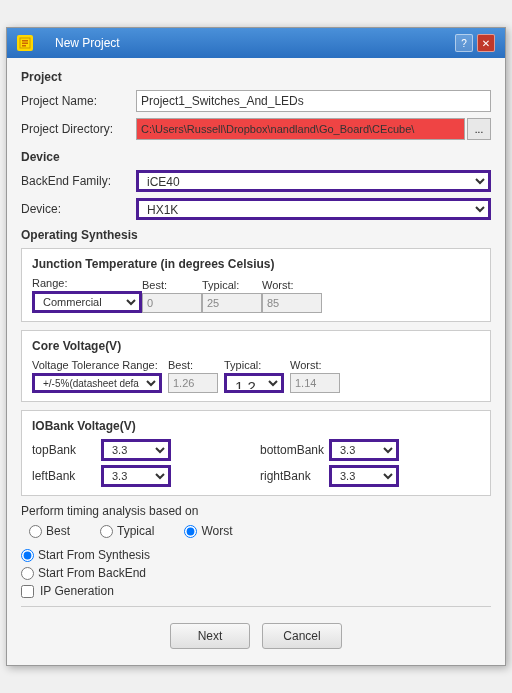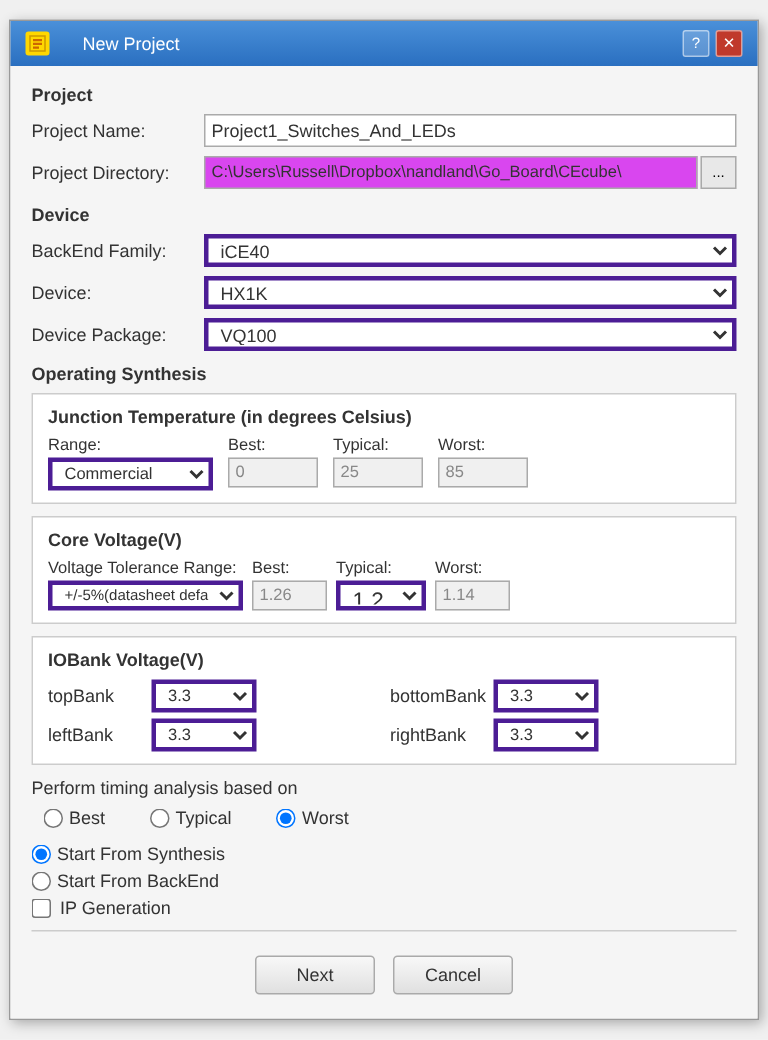--- a/index.html
+++ b/index.html
@@ -98,21 +98,21 @@
     }
     .dir-row {
       display: flex;
       align-items: center;
       margin-bottom: 6px;
     }
     .dir-input {
       flex: 1;
       height: 22px;
       border: 1px solid #aaa;
-      background: #d946ef;
+      background: #ef4444;
       padding: 2px 4px;
       font-size: 11px;
       color: #333;
     }
     .browse-btn {
       width: 24px;
       height: 22px;
       border: 1px solid #aaa;
       background: #e8e8e8;
       cursor: pointer;
@@ -151,22 +151,21 @@
       width: 60px;
       height: 20px;
       border: 1px solid #aaa;
       background: #f0f0f0;
       padding: 1px 4px;
       font-size: 11px;
       color: #888;
     }
     .temp-row {
       display: flex;
-      align-items: flex-start;
-      gap: 10px;
+      align-items: flex-end;
     }
     .temp-group {
       display: flex;
       flex-direction: column;
     }
     .temp-group-label {
       font-size: 11px;
       color: #333;
       margin-bottom: 2px;
     }
@@ -319,26 +318,20 @@
       <div class="field-row">
         <div class="field-label">BackEnd Family:</div>
         <select class="full-select">
           <option>iCE40</option>
         </select>
       </div>
       <div class="field-row">
         <div class="field-label">Device:</div>
         <select class="full-select">
           <option>HX1K</option>
-        </select>
-      </div>
-      <div class="field-row">
-        <div class="field-label">Device Package:</div>
-        <select class="full-select">
-          <option>VQ100</option>
         </select>
       </div>
     </div>
 
     <div class="section">
       <div class="section-label">Operating Synthesis</div>
 
       <div class="subsection">
         <div class="subsection-title">Junction Temperature (in degrees Celsius)</div>
         <div class="temp-row">

